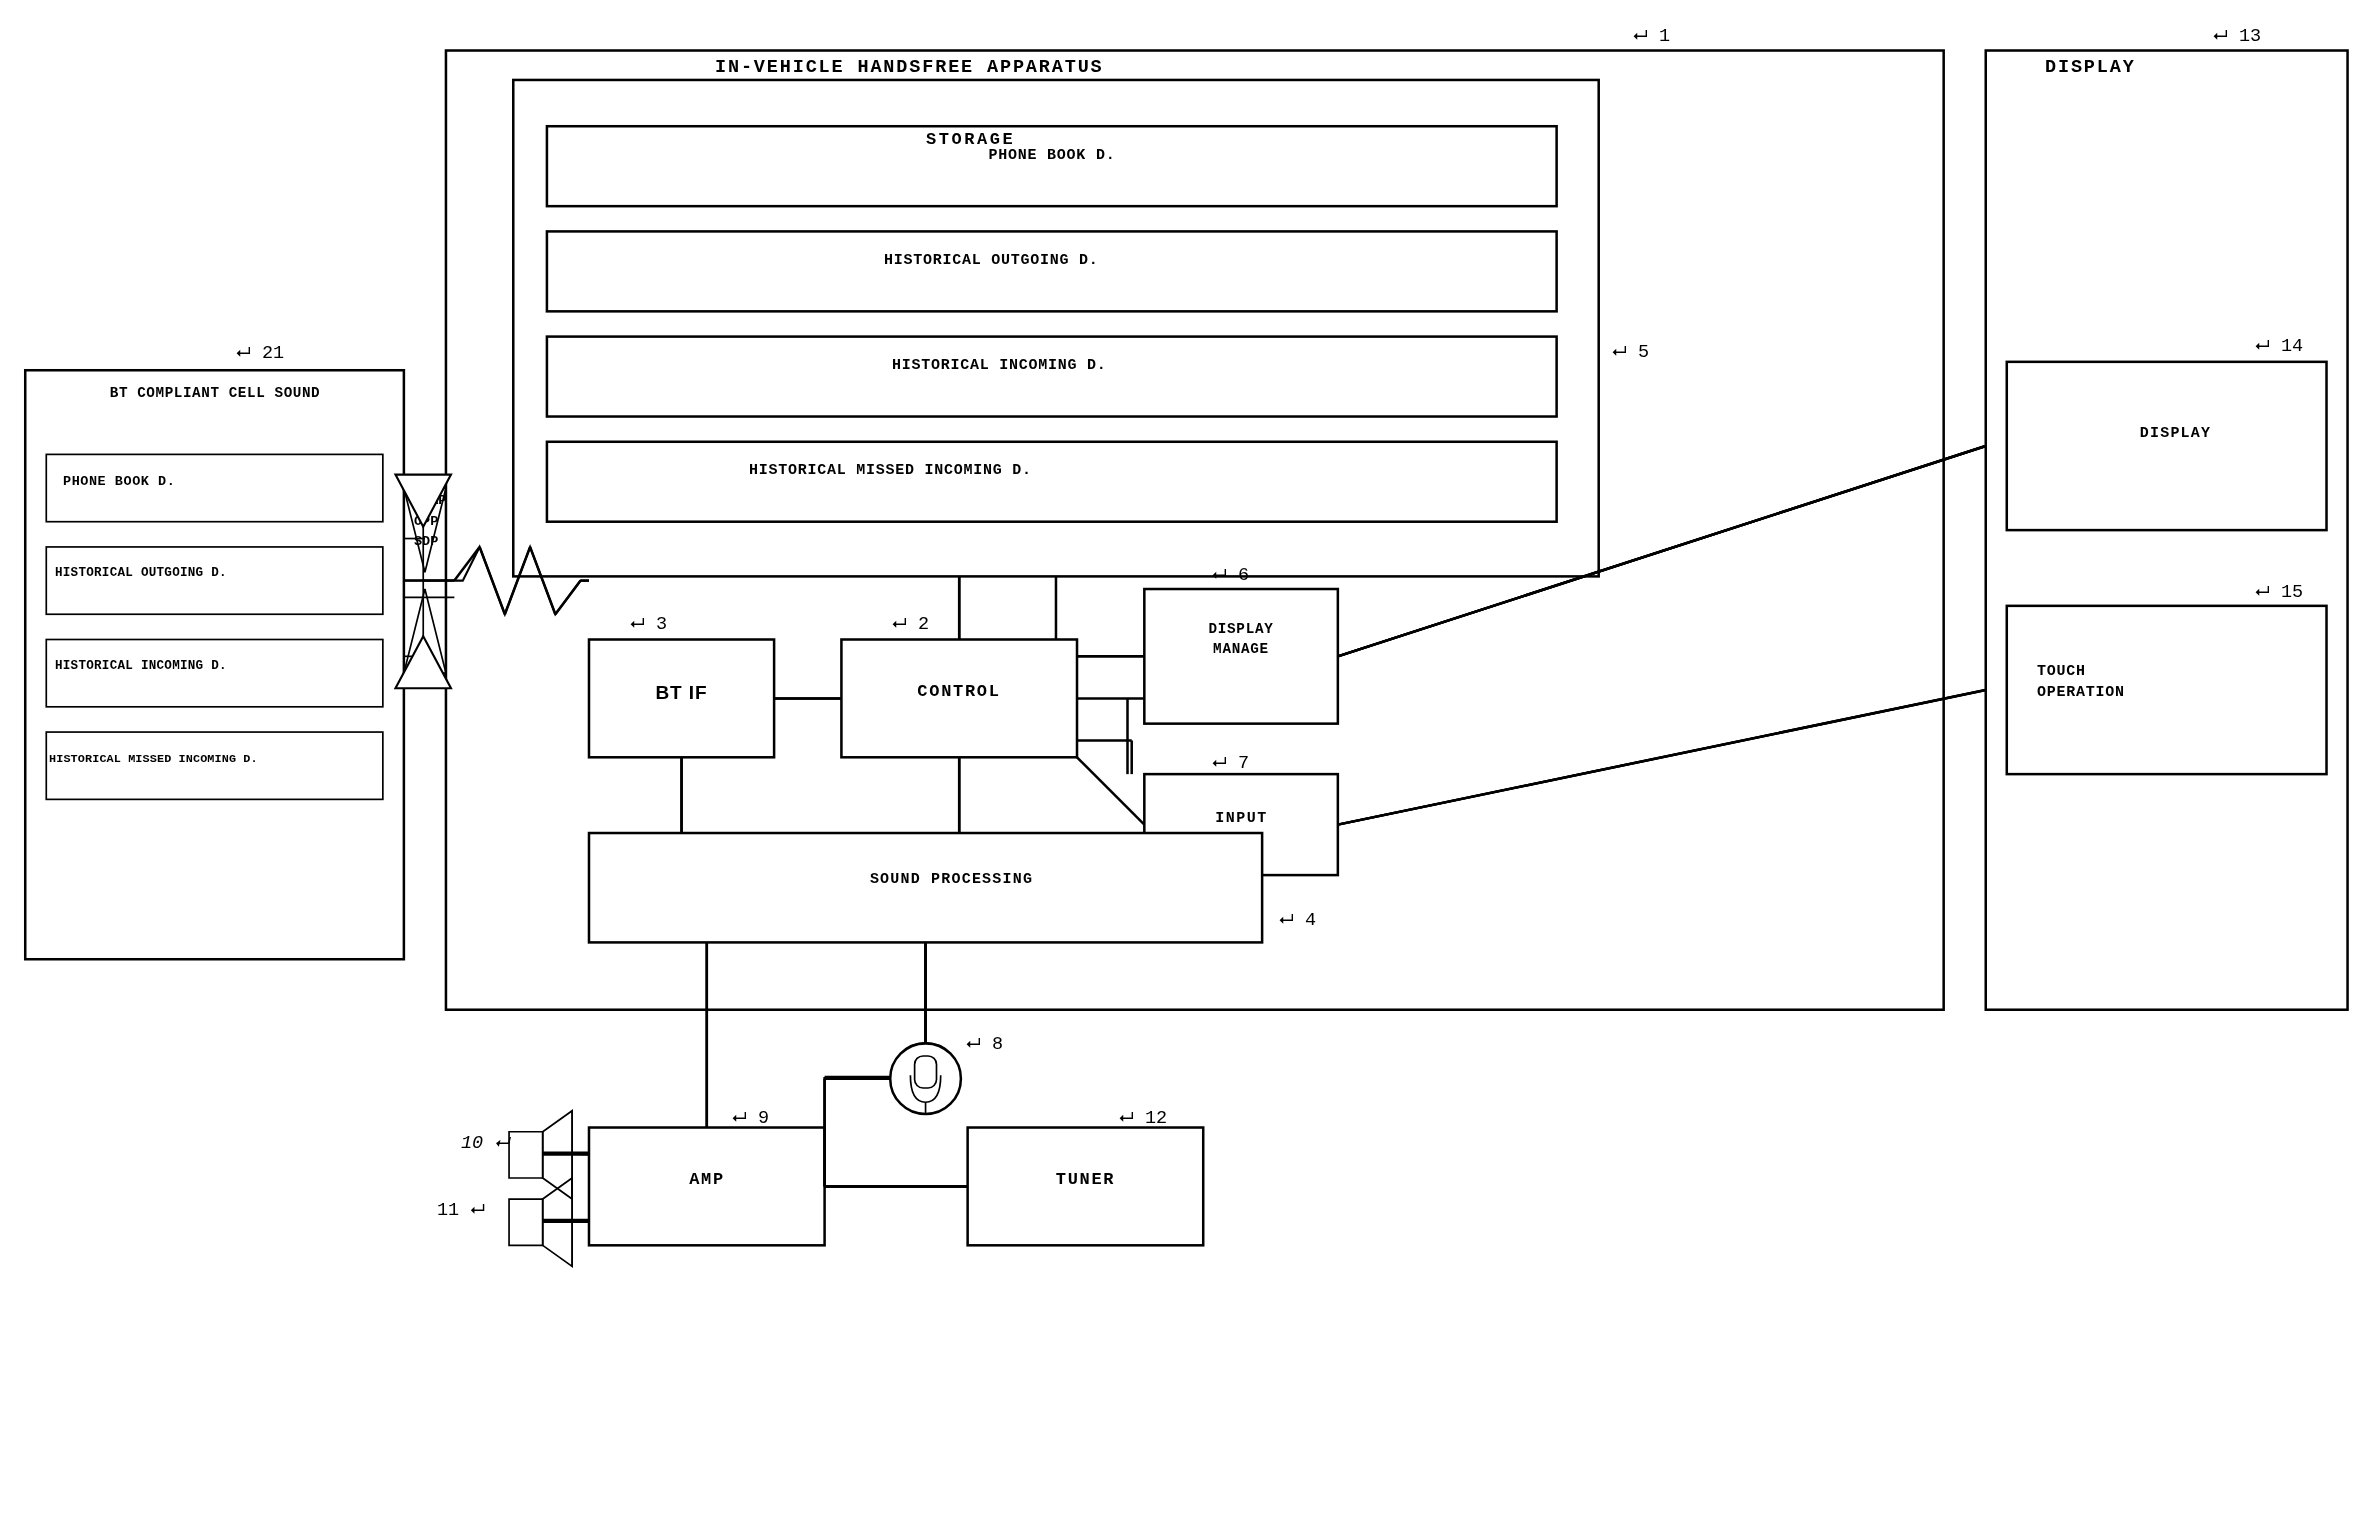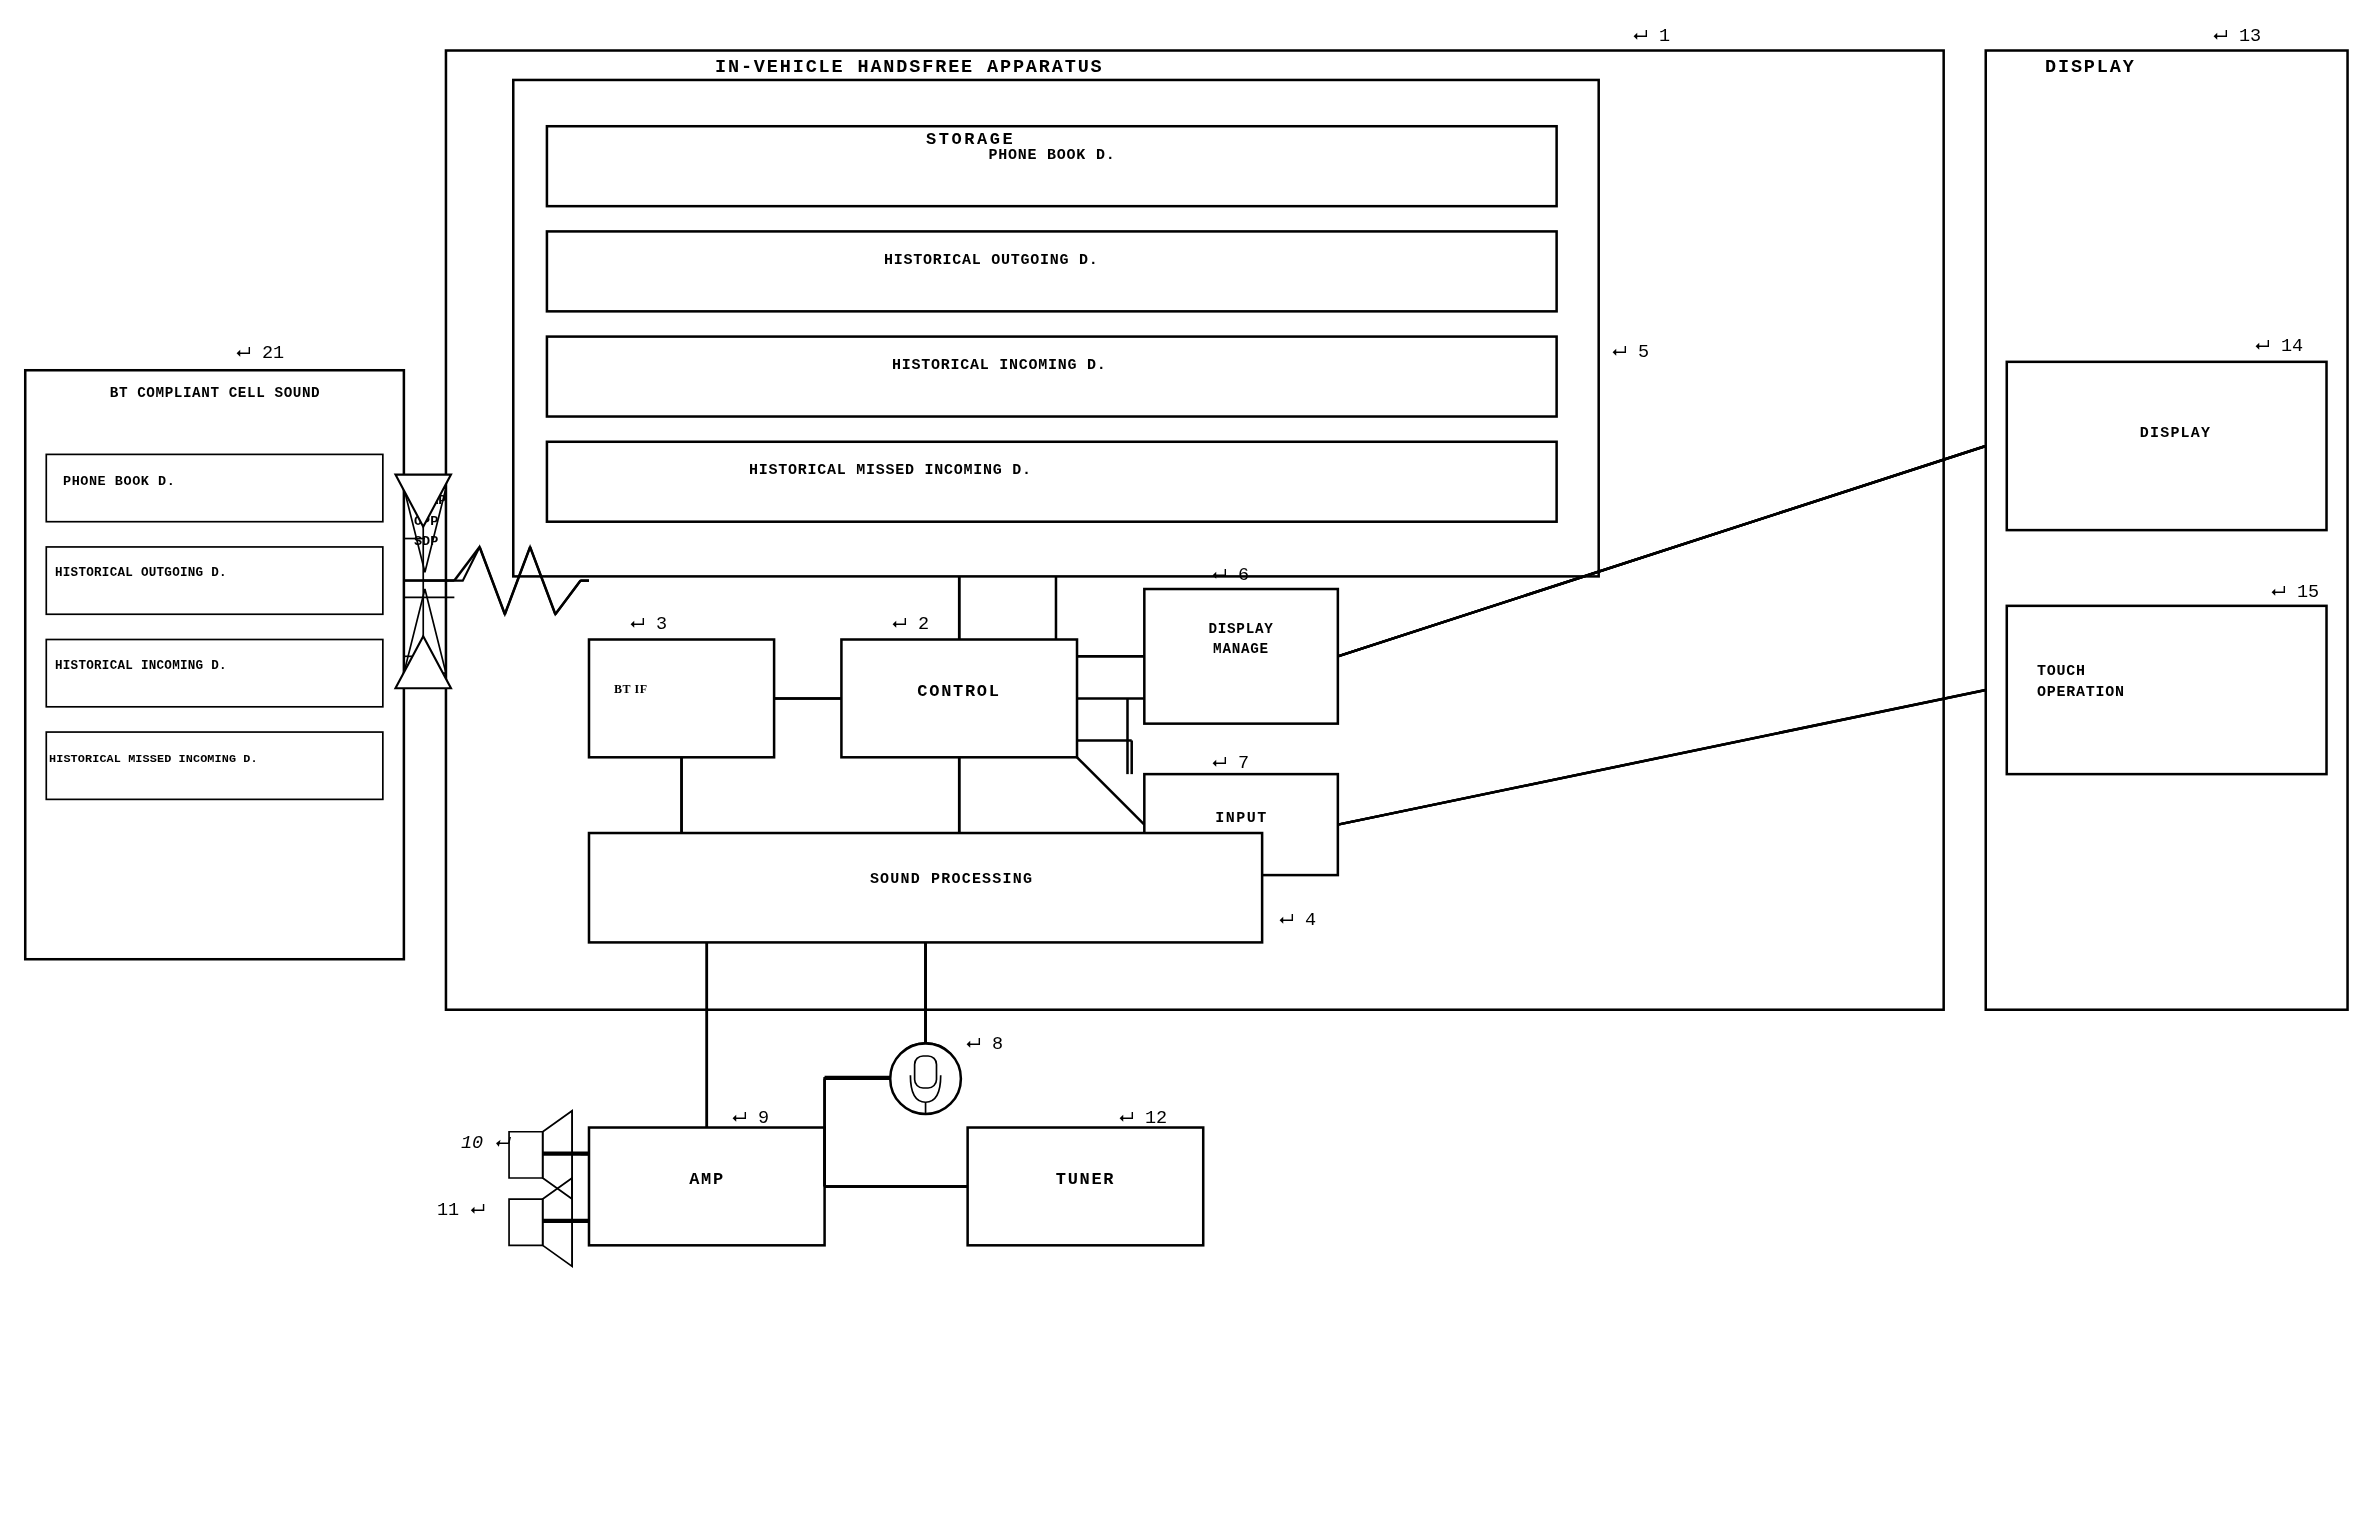--- a/index.html
+++ b/index.html
@@ -168,21 +168,21 @@
   </div>
 
   <div style="position:absolute; top:357px; left:892px; font-size:15px; font-weight:bold; letter-spacing:0.05em; font-family:'Courier New',monospace;">
     <span>HISTORICAL INCOMING D.</span>
   </div>
 
   <div style="position:absolute; top:462px; left:749px; font-size:15px; font-weight:bold; letter-spacing:0.05em; font-family:'Courier New',monospace;">
     <span>HISTORICAL MISSED INCOMING D.</span>
   </div>
 
-  <div style="position:absolute; top:682px; left:614px; font-size:12px; font-weight:bold; letter-spacing:0.05em; font-family:Liberation Serif, serif; text-align:left; width:135px;">
+  <div style="position:absolute; top:682px; left:614px; font-size:19px; font-weight:bold; letter-spacing:0.05em; font-family:Liberation Sans, sans-serif; text-align:center; width:135px;">
     <span>BT  IF</span>
   </div>
 
   <div class="ref-num" style="top:613px; left:630px;">
     ⮠&nbsp;<span>3</span>
   </div>
 
   <div style="position:absolute; top:682px; left:875px; font-size:17px; font-weight:bold; letter-spacing:0.1em; font-family:'Courier New',monospace; text-align:center; width:168px;">
     <span>CONTROL</span>
   </div>
@@ -244,21 +244,21 @@
   </div>
 
   <div class="ref-num" style="top:335px; left:2255px;">
     ⮠&nbsp;<span>14</span>
   </div>
 
   <div style="position:absolute; top:661px; left:2037px; font-size:15px; font-weight:bold; letter-spacing:0.05em; font-family:'Courier New',monospace; text-align:left; width:261px; line-height:1.4;">
     <span>TOUCH</span><br><span>OPERATION</span>
   </div>
 
-  <div class="ref-num" style="top:581px; left:2255px;margin-left:16px;">
+  <div class="ref-num" style="top:581px; left:2255px;">
     ⮠&nbsp;<span>15</span>
   </div>
 
   <div style="position:absolute; top:384px; left:34px; font-size:14.3px; font-weight:bold; letter-spacing:0.04em; font-family:'Courier New',monospace; text-align:center; width:362px; line-height:1.3;">
     <span>BT COMPLIANT CELL SOUND</span>
   </div>
 
   <div class="ref-num" style="top:342px; left:236px;">
     ⮠&nbsp;<span>21</span>
   </div>

